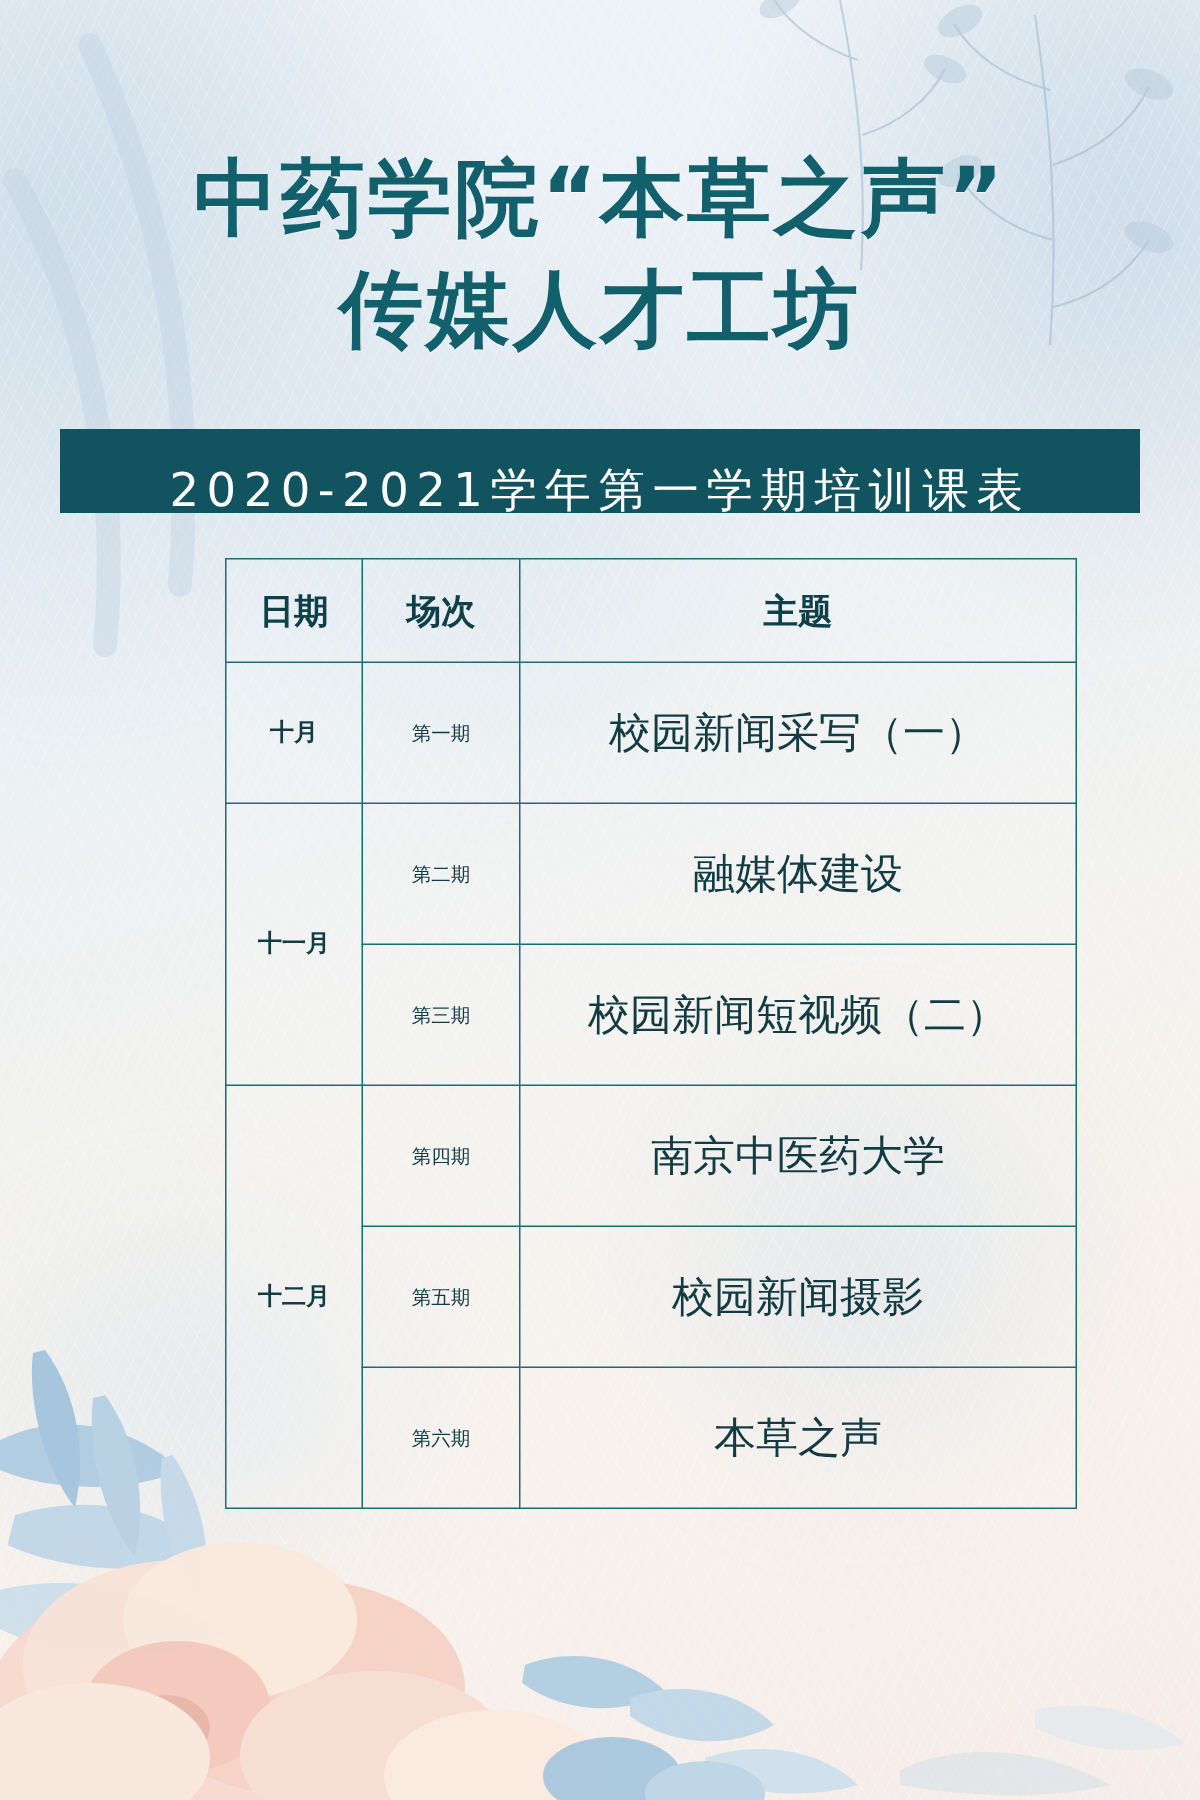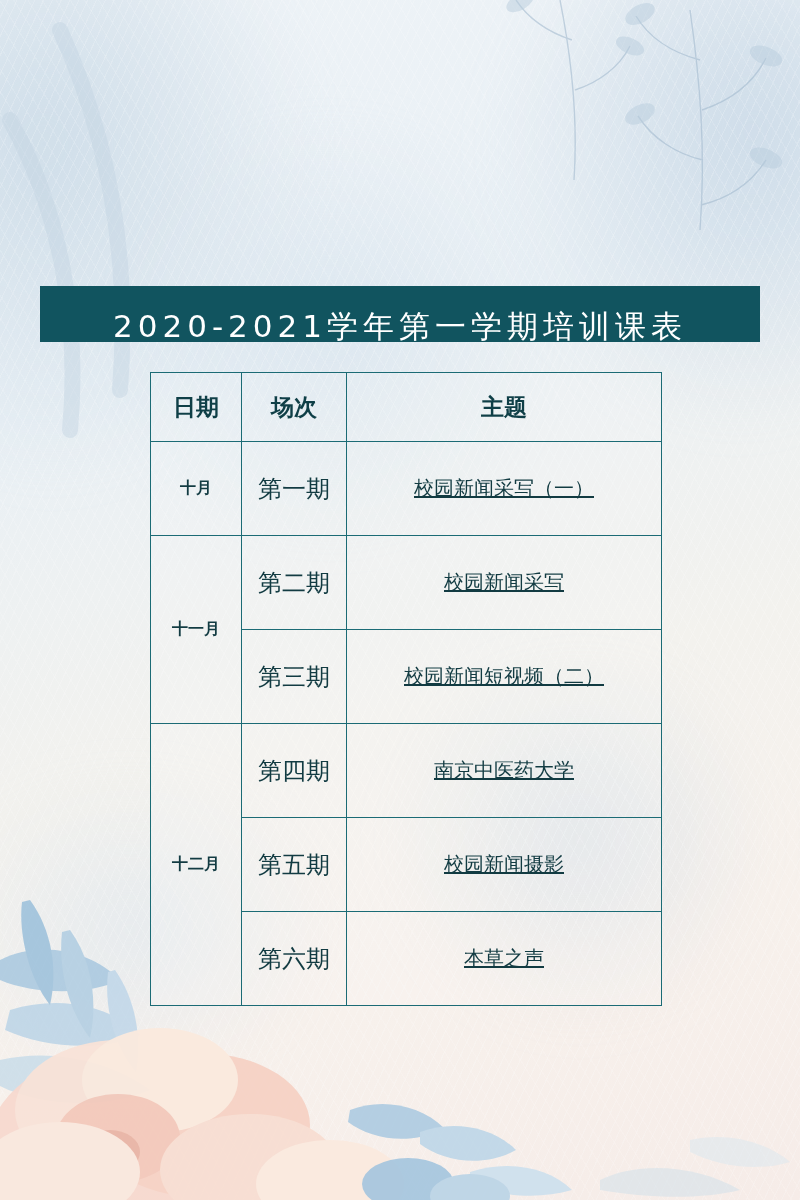--- a/index.html
+++ b/index.html
@@ -110,21 +110,21 @@
     letter-spacing: 5px;
     font-family: "DejaVu Sans", "Liberation Sans", sans-serif;
     margin-top: 25px;
   }
 
   
   .schedule-wrap {
     position: absolute;
     left: 150px;
     top: 372px;
-    width: 512px;
+    width: 568px;
   }
   table.schedule {
     width: 100%;
     border-collapse: collapse;
     background: rgba(255,255,255,0.12);
   }
   table.schedule td, table.schedule th {
     border: 1px solid #1b6b75;
     text-align: center;
     vertical-align: middle;
@@ -138,25 +138,24 @@
     color: #0f3f47;
   }
   td.col-date {
     width: 88px;
     font-size: 16px;
     font-weight: bold;
     color: #0f3f47;
   }
   td.col-session {
     width: 102px;
-    font-size: 24px;
+    font-size: 13px;
   }
   td.col-topic {
-    font-size: 20px;
-    text-decoration: underline;
+    font-size: 28px;
   }
   table.schedule tbody tr { height: 94px; }
 </style>
 </head>
 <body>
 
 <div class="poster">
 
   <div class="bg-wash wash-a"></div>
   <div class="bg-wash wash-b"></div>
@@ -222,20 +221,24 @@
       <ellipse cx="470" cy="416" rx="40" ry="22" fill="#b6d2e6"></ellipse>
     </g>
 
     <g opacity="0.5">
       <path d="M600 400 C640 380 700 386 740 410 C700 420 646 418 600 410 Z" fill="#cfe0ea"></path>
       <path d="M690 360 C724 352 764 360 790 382 C756 392 718 386 690 372 Z" fill="#dae8f0"></path>
     </g>
   </svg>
 
 
+  <div class="title-block">
+    <h1 class="title-main">中药学院“本草之声”</h1>
+    <h1 class="title-main line2">传媒人才工坊</h1>
+  </div>
 
   <div class="subtitle-bar">
     <span class="subtitle-text">2020-2021学年第一学期培训课表</span>
   </div>
 
   <div class="schedule-wrap">
     <table class="schedule">
       <thead>
         <tr>
           <th class="col-date">日期</th>
@@ -245,21 +248,21 @@
       </thead>
       <tbody>
         <tr>
           <td class="col-date" rowspan="1">十月</td>
           <td class="col-session">第一期</td>
           <td class="col-topic">校园新闻采写（一）</td>
         </tr>
         <tr>
           <td class="col-date" rowspan="2">十一月</td>
           <td class="col-session">第二期</td>
-          <td class="col-topic">校园新闻采写</td>
+          <td class="col-topic">融媒体建设</td>
         </tr>
         <tr>
           <td class="col-session">第三期</td>
           <td class="col-topic">校园新闻短视频（二）</td>
         </tr>
         <tr>
           <td class="col-date" rowspan="3">十二月</td>
           <td class="col-session">第四期</td>
           <td class="col-topic">南京中医药大学</td>
         </tr>

